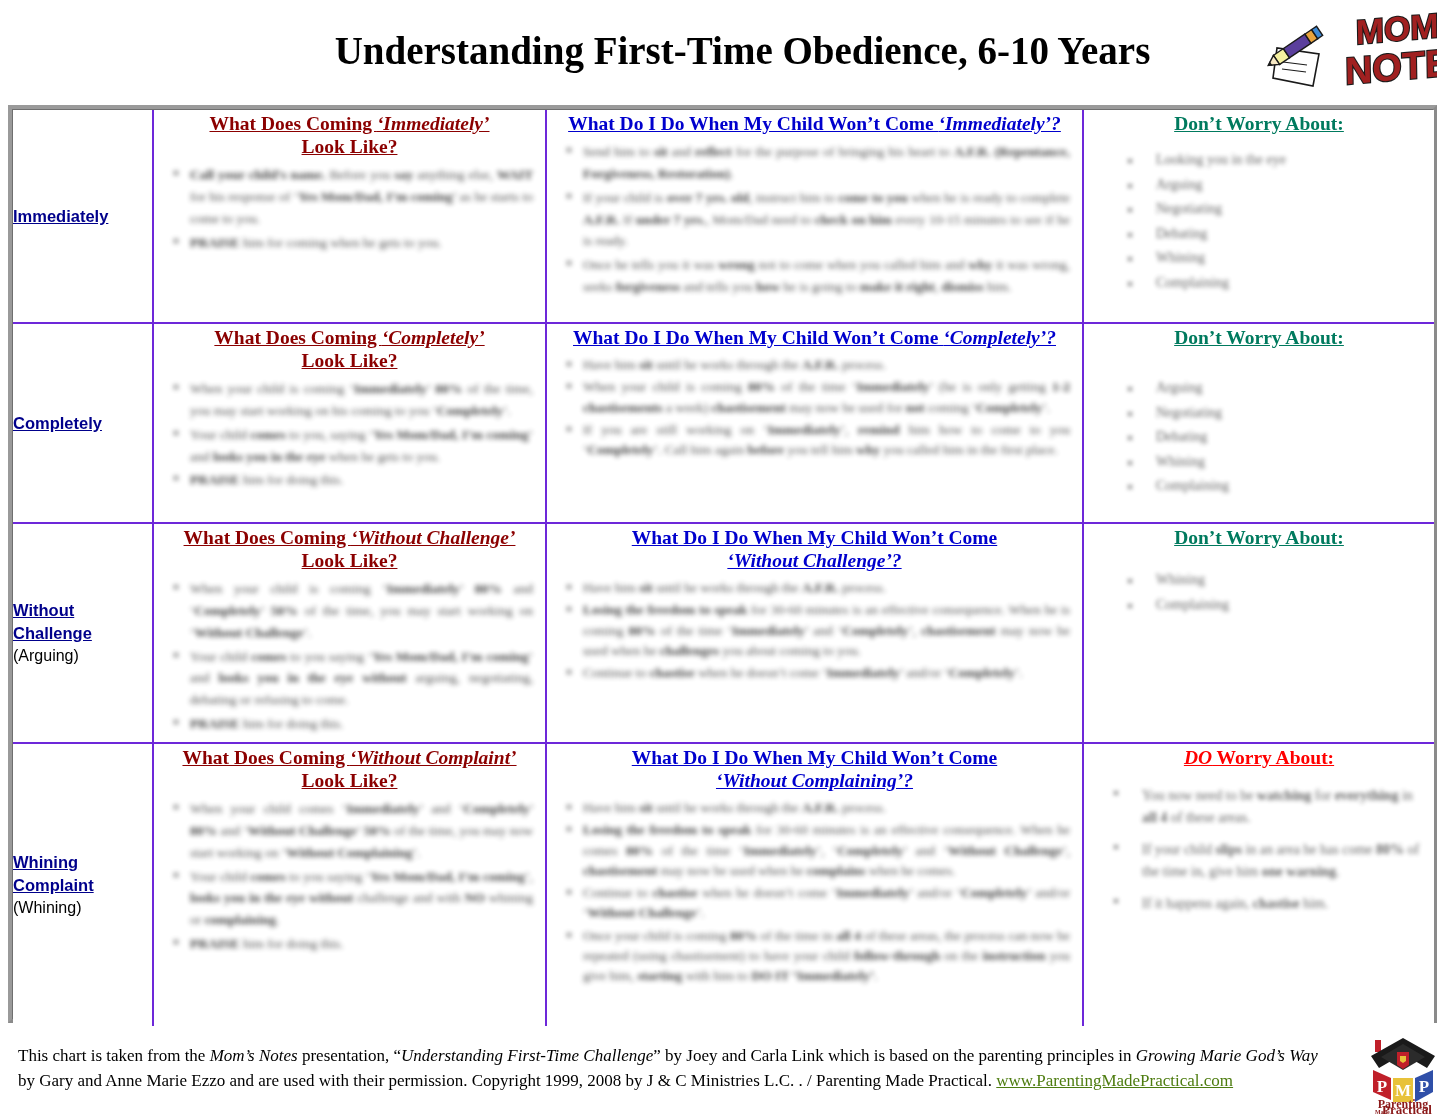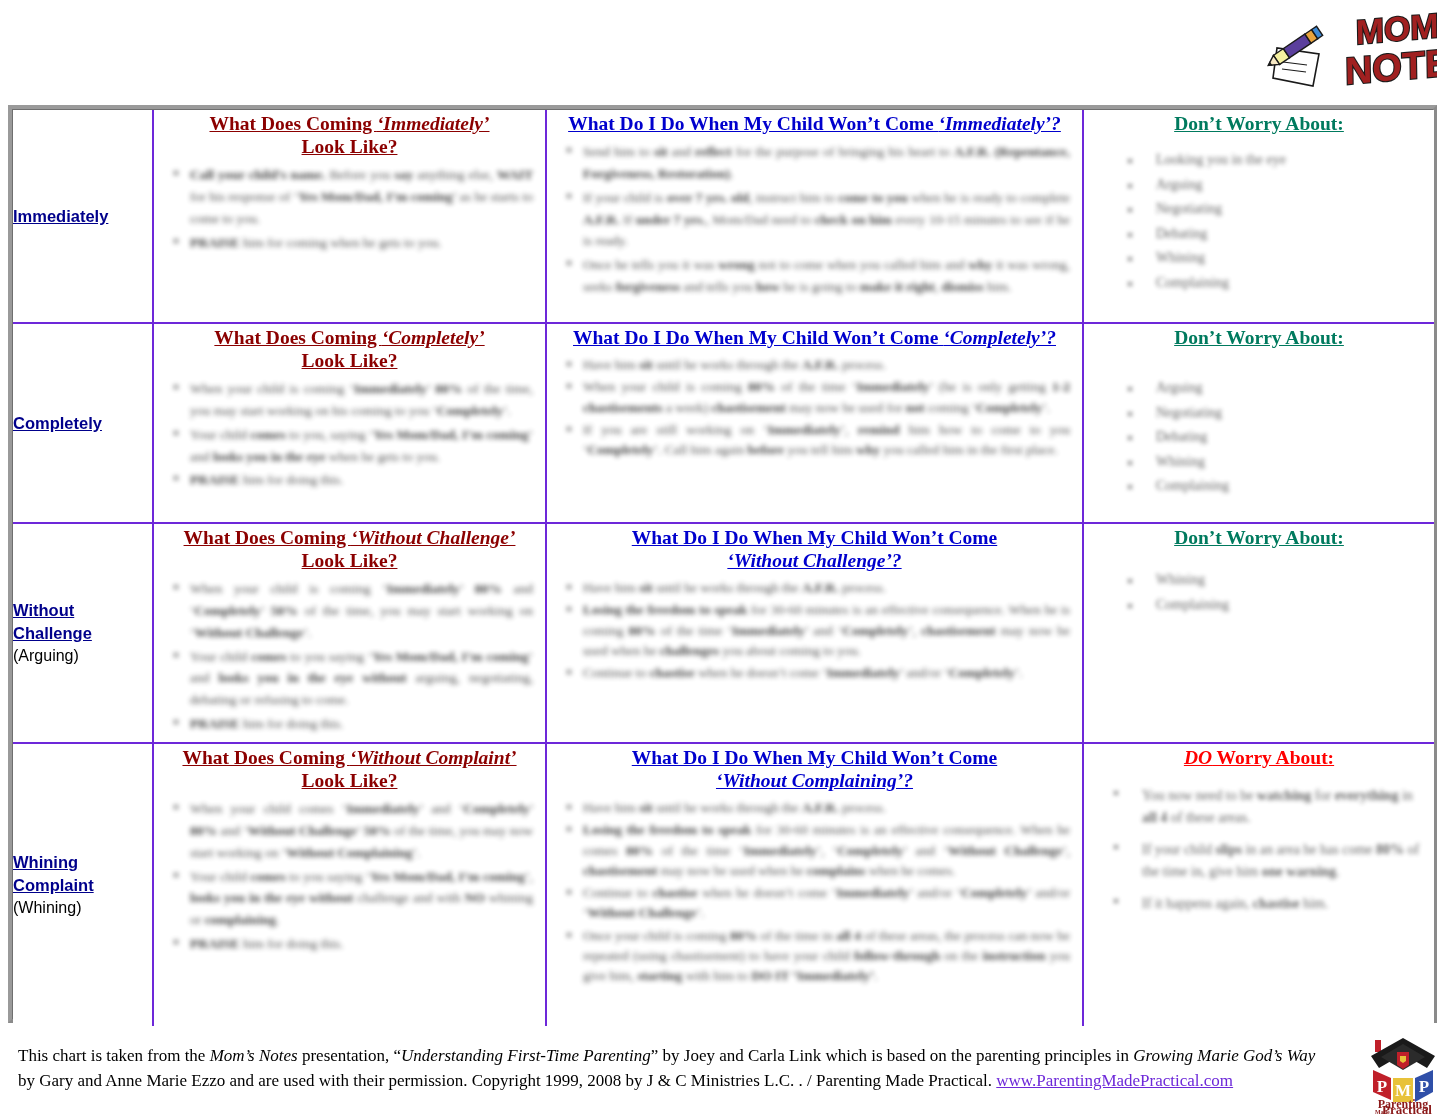--- a/index.html
+++ b/index.html
@@ -181,33 +181,34 @@
   }
   .footer-text{
     font-family:"Liberation Serif", serif;
     font-size:17px;
     line-height:1.45;
     color:#000;
     width:1355px;
   }
   .footer-text i{ font-style:italic;text-align:center; }
   .footer-link{
-    color:#6d28d9;
+    color:#4d7c0f;
     text-decoration:underline;
   }
   .pmp-logo{
     position:absolute;
     right:6px; top:2px;
     width:72px; height:80px;
   }
 </style>
 </head>
 <body>
 
 <div class="page-header">
+  <div class="page-title">Understanding First-Time Obedience, 6-10 Years</div>
 
   <div class="moms-logo">
     <svg viewBox="0 0 172 96" width="172" height="96" aria-hidden="true">
 
       <g transform="translate(2,36)">
         <polygon points="6,40 10,10 52,16 46,48" fill="#ffffff" stroke="#1a1a1a" stroke-width="1.6"></polygon>
         <line x1="16" y1="24" x2="40" y2="27" stroke="#1a1a1a" stroke-width="1.2"></line>
         <line x1="15" y1="31" x2="39" y2="34" stroke="#1a1a1a" stroke-width="1.2"></line>
       </g>
 
@@ -436,21 +437,21 @@
     </td>
   </tr>
 
   </tbody>
 </table>
 </div>
 </div>
 
 <div class="footer">
   <div class="footer-text">
-    <span>This chart is taken from the </span><i>Mom’s Notes</i><span> presentation, “</span><i>Understanding First-Time Parenting</i><span>” by Joey and Carla Link which is based on the parenting principles in </span><i>Growing Marie God’s Way</i><br>
+    <span>This chart is taken from the </span><i>Mom’s Notes</i><span> presentation, “</span><i>Understanding First-Time Challenge</i><span>” by Joey and Carla Link which is based on the parenting principles in </span><i>Growing Marie God’s Way</i><br>
     <span>by Gary and Anne Marie Ezzo and are used with their permission.    Copyright 1999, 2008 by J &amp; C Ministries L.C. . / Parenting Made Practical.   </span><a class="footer-link" href="#">www.ParentingMadePractical.com</a>
   </div>
 
   <div class="pmp-logo">
     <svg viewBox="0 0 72 80" width="72" height="80" aria-hidden="true">
 
       <rect x="8" y="6" width="6" height="12" fill="#C0202A"></rect>
 
       <polygon points="36,4 68,22 60,34 36,20 12,34 4,22" fill="#1a1a1a"></polygon>
       <polygon points="36,10 58,23 36,36 14,23" fill="#2b2b2b"></polygon>

